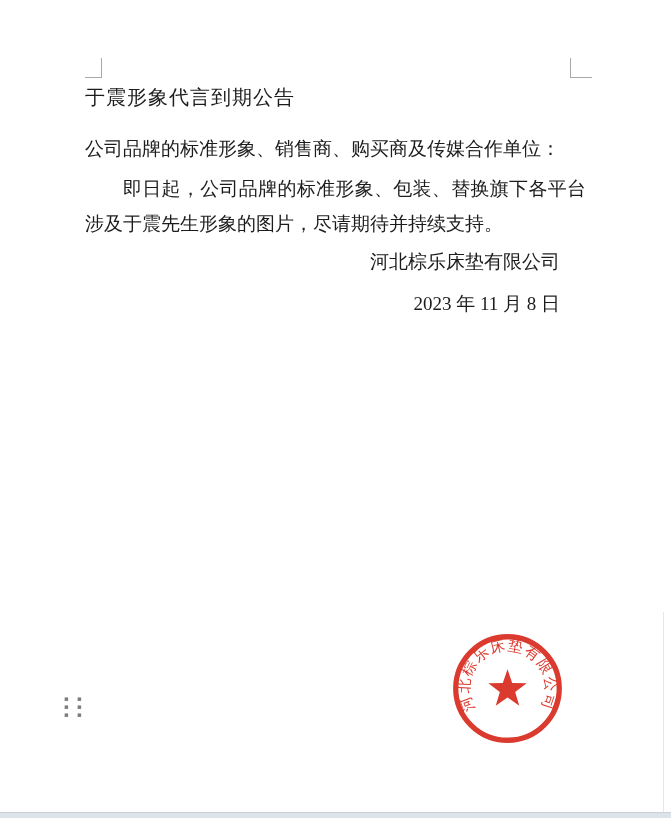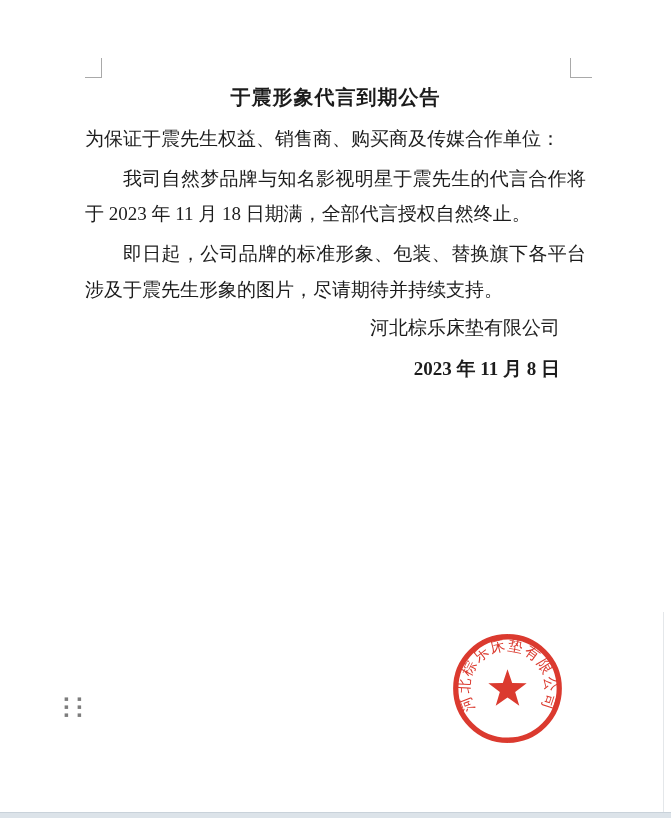--- a/index.html
+++ b/index.html
@@ -28,36 +28,35 @@
   .doc {
     position: absolute;
     left: 85px;
     top: 82px;
     width: 501px;
     font-size: 19px;
     line-height: 35.7px;
   }
   .doc-title {
     font-size: 20px;
-    font-weight: bold;
-    text-align: center;
+    font-weight: normal;
     line-height: 30px;
-    margin-bottom: 9px;
+    margin-bottom: 19px;
     letter-spacing: 1px;
   }
   .salutation { text-align: justify; }
   .doc p.body-para {
     text-indent: 2em;
     text-align: justify;
     margin-top: 4px;
   }
   .closing { margin-top: 54px; }
   .signature { text-align: right; padding-right: 26px; }
   .signature .company { margin-top: 2px; }
-  .signature .sig-date { margin-top: 6px; font-weight: bold; }
+  .signature .sig-date { margin-top: 6px; }
 
   
   .seal {
     position: absolute;
     left: 450px;
     top: 631px;
     width: 115px;
     height: 115px;
     mix-blend-mode: multiply;
     opacity: 0.92;
@@ -102,22 +101,21 @@
     <span class="v"></span>
       <span class="h"></span>
   </div>
   <div class="crop crop-tr">
     <span class="v"></span>
       <span class="h"></span>
   </div>
 
   <div class="doc">
     <h1 class="doc-title">于震形象代言到期公告</h1>
-    <div class="salutation">为保证于震先生权益、销售商、购买商及传媒合作单位：</div>
-    <p class="body-para">我司自然梦品牌与知名影视明星于震先生的代言合作将于 2023 年 11 月 18 日期满，全部代言授权自然终止。</p>
+    <div class="salutation">公司品牌的标准形象、销售商、购买商及传媒合作单位：</div>
     <p class="body-para">即日起，公司品牌的标准形象、包装、替换旗下各平台涉及于震先生形象的图片，尽请期待并持续支持。</p>
     <div class="signature">
       <div class="company">河北棕乐床垫有限公司</div>
       <div class="sig-date">2023 年 11 月 8 日</div>
     </div>
   </div>
 
   <div class="seal">
     <svg viewBox="0 0 120 120" width="115" height="115">
       <defs>

